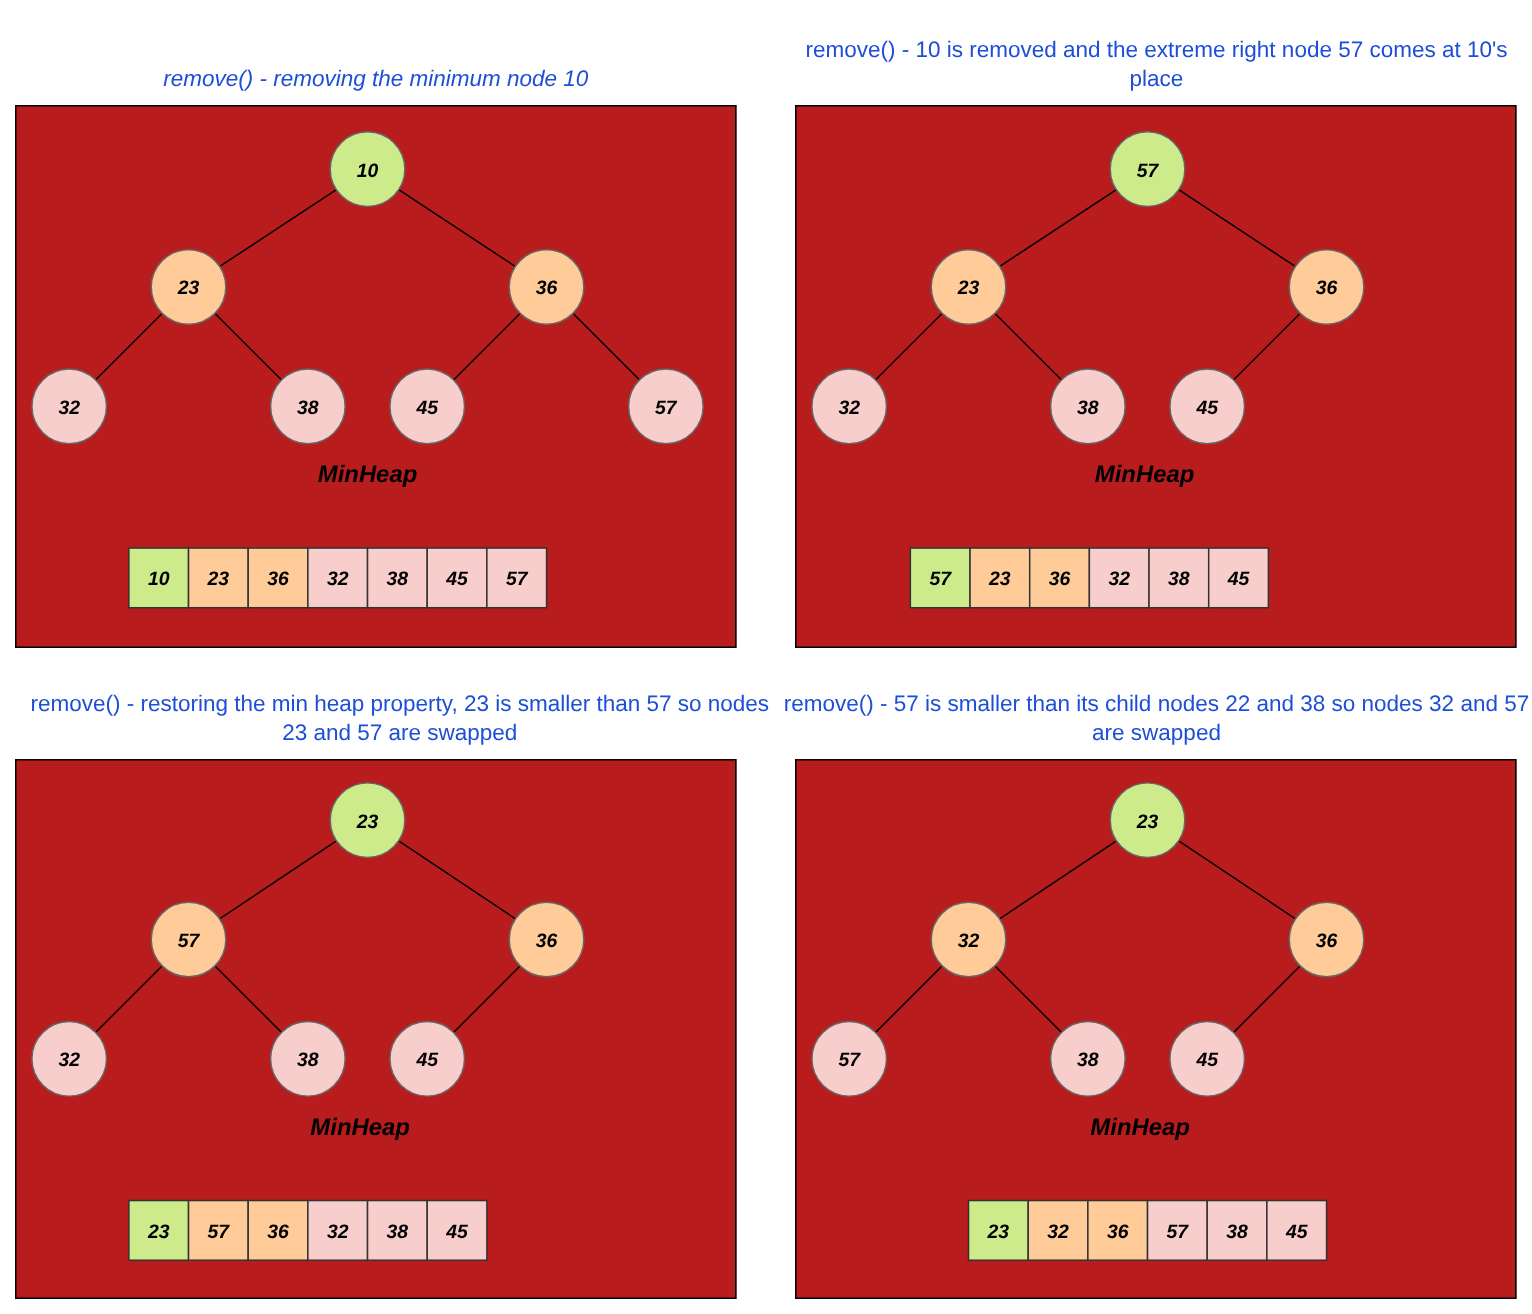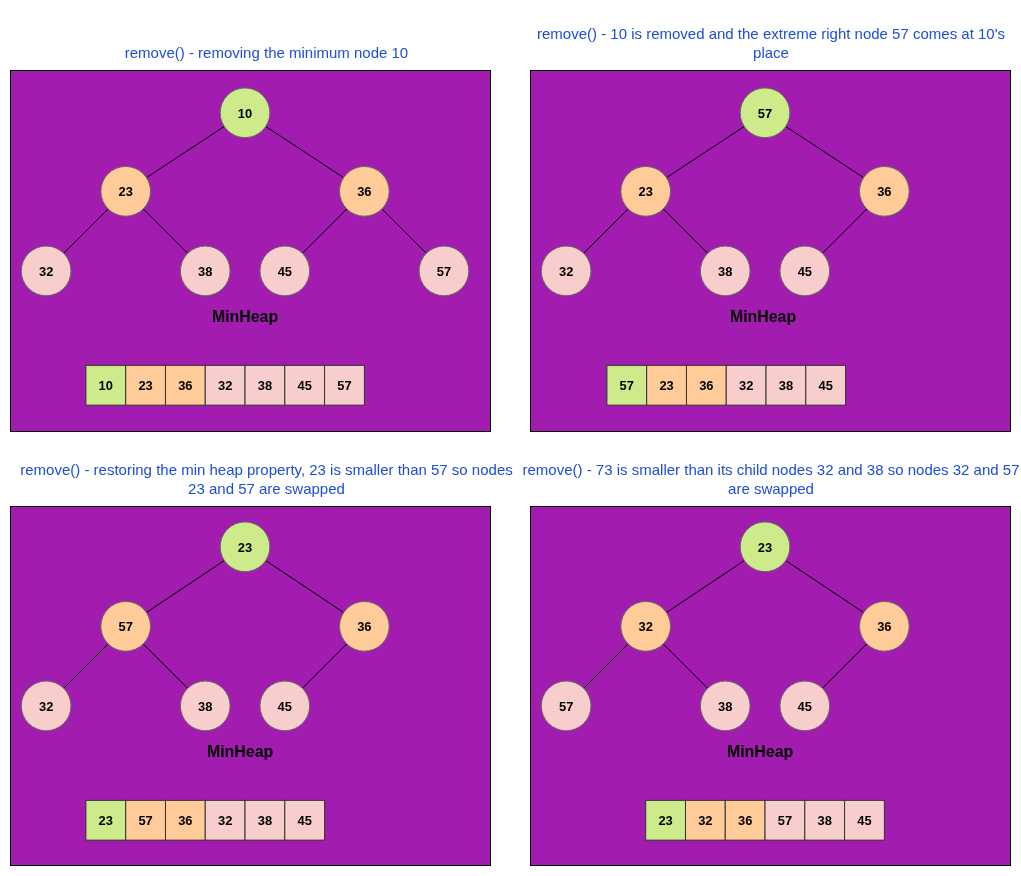--- a/index.html
+++ b/index.html
@@ -18,21 +18,22 @@
     justify-content: center;
     text-align: center;
     font-size: 15px;
     line-height: 19px;
     color: #1d4ed8;
   }
   .diagram-box {
     position: absolute;
     border: 1.5px solid #000000;
     box-sizing: border-box;
-    background: #a21caf;
+    background: #b91c1c;
+    font-style: italic;
   }
   .diagram-box svg { display: block; width: 100%; height: 100%; }
   .edge { stroke: #000000; stroke-width: 1; }
   .node-circle { stroke: #666666; stroke-width: 1; }
   .node-label {
     font-family: "Liberation Sans", sans-serif;
     font-size: 13px;
     font-weight: bold;
     fill: #000000;
     text-anchor: middle;
@@ -51,21 +52,21 @@
     font-weight: bold;
     fill: #000000;
     text-anchor: middle;
   }
 </style>
 </head>
 <body>
 
 <div id="stage">
 
-  <div class="panel-title" style="left:26px; top:0; width:481px; height:62px; padding-bottom:3px;">
+  <div class="panel-title" style="left:10px; top:0; width:481px; height:62px; padding-bottom:3px;font-style:italic;">
     <span>remove() - removing the minimum node 10</span>
   </div>
   <div class="diagram-box" style="left:10px; top:70px; width:481px; height:362px;">
     <svg viewBox="0 0 481 362">
       <line class="edge" x1="235" y1="42" x2="115" y2="121"></line>
       <line class="edge" x1="235" y1="42" x2="355" y2="121"></line>
       <line class="edge" x1="115" y1="121" x2="35" y2="201"></line>
       <line class="edge" x1="115" y1="121" x2="195" y2="201"></line>
       <line class="edge" x1="355" y1="121" x2="275" y2="201"></line>
       <line class="edge" x1="355" y1="121" x2="435" y2="201"></line>
@@ -186,21 +187,21 @@
       <text class="cell-label" x="95" y="320">23</text>
       <text class="cell-label" x="135" y="320">57</text>
       <text class="cell-label" x="175" y="320">36</text>
       <text class="cell-label" x="215" y="320">32</text>
       <text class="cell-label" x="255" y="320">38</text>
       <text class="cell-label" x="295" y="320">45</text>
     </svg>
   </div>
 
   <div class="panel-title" style="left:521px; top:440px; width:500px; height:58px; padding-bottom:2px;">
-    <span>remove() - 73 is smaller than its child nodes 32 and 38 so nodes 32 and 57 are swapped</span>
+    <span>remove() - 57 is smaller than its child nodes 22 and 38 so nodes 32 and 57 are swapped</span>
   </div>
   <div class="diagram-box" style="left:530px; top:506px; width:481px; height:360px;">
     <svg viewBox="0 0 481 360">
       <line class="edge" x1="235" y1="40" x2="115" y2="120"></line>
       <line class="edge" x1="235" y1="40" x2="355" y2="120"></line>
       <line class="edge" x1="115" y1="120" x2="35" y2="200"></line>
       <line class="edge" x1="115" y1="120" x2="195" y2="200"></line>
       <line class="edge" x1="355" y1="120" x2="275" y2="200"></line>
 
       <circle class="node-circle" cx="235" cy="40" r="25" fill="#cdeb8b"></circle>

